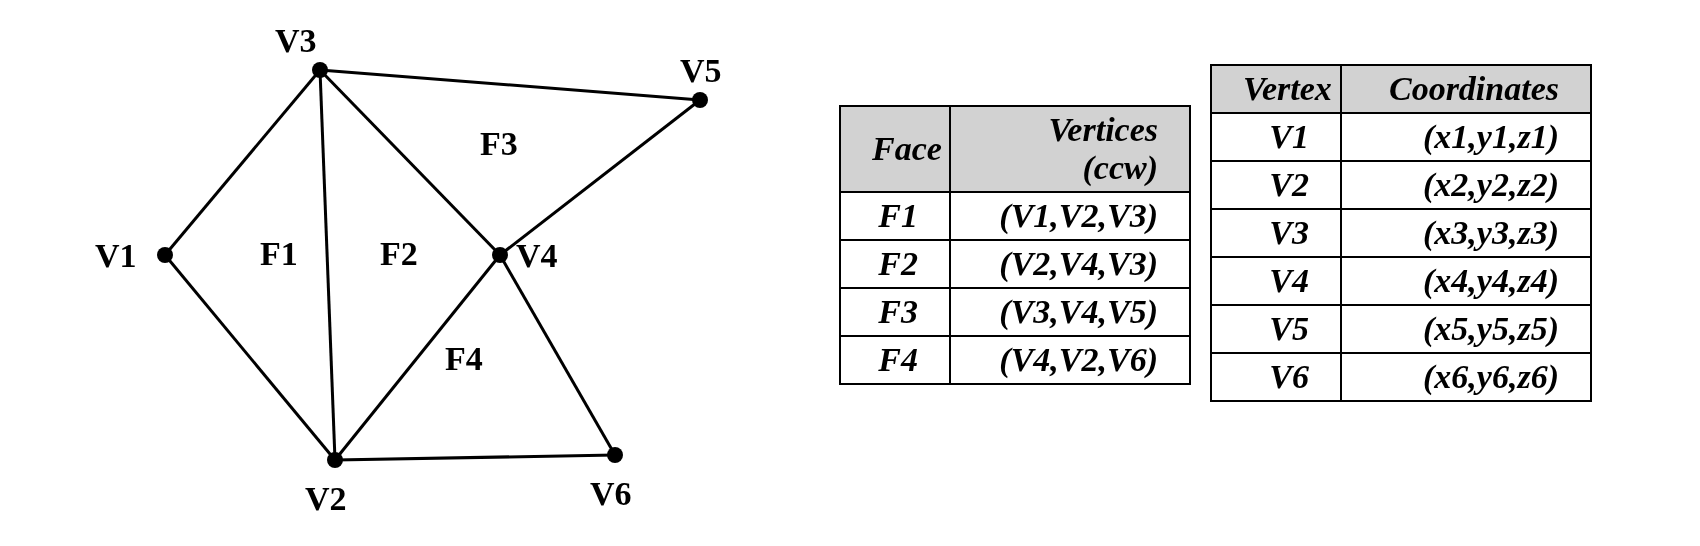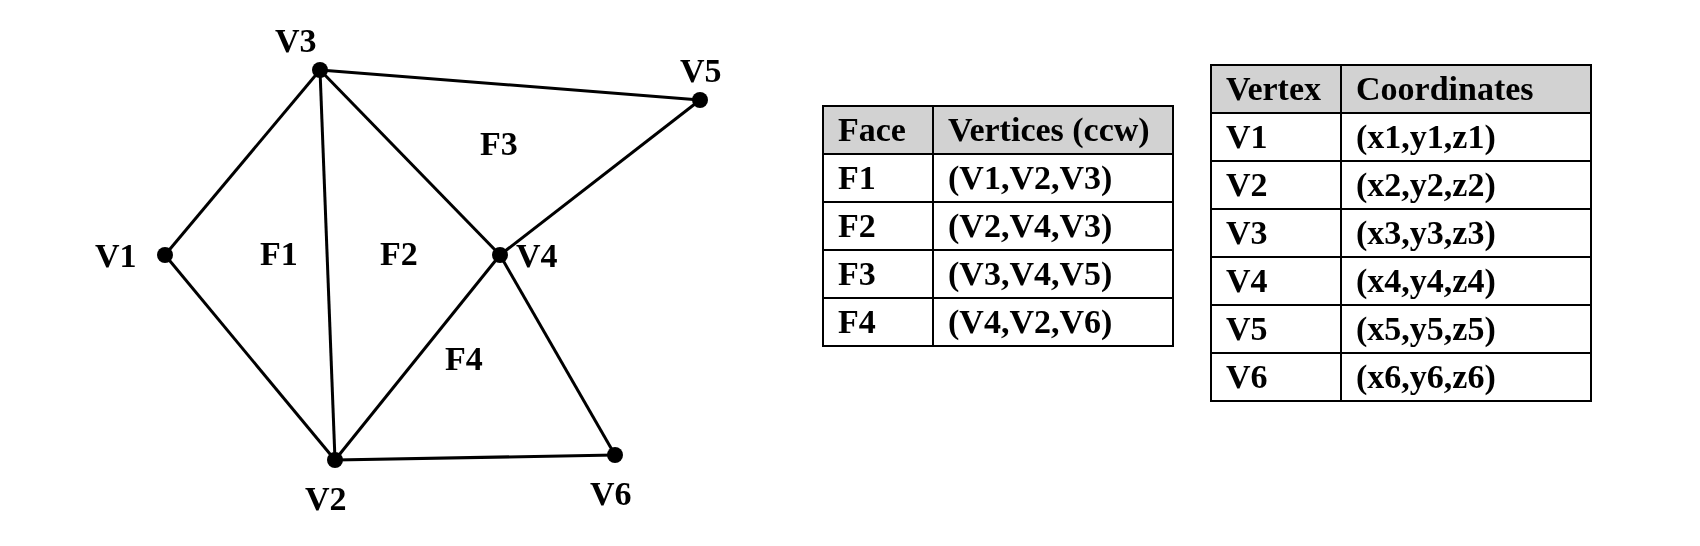--- a/index.html
+++ b/index.html
@@ -24,30 +24,31 @@
     height: 520px;
   }
   table.data {
     border-collapse: collapse;
     table-layout: fixed;
     font-size: 34px;
     font-weight: bold;
   }
   table.data th, table.data td {
     border: 2px solid #000;
-    padding: 4px 14px;
-    text-align: left;
+    padding: 4px 31px;
+    text-align: right;
     background: #fff;
+    font-style: italic;
   }
   table.data th {
     background: #d2d2d2;
   }
   .face-table {
     position: absolute;
-    left: 822px;
+    left: 839px;
     top: 105px;
     width: 350px;
   }
   .face-table col.c1 { width: 110px; }
   .face-table col.c2 { width: 240px; }
   .vertex-table {
     position: absolute;
     left: 1210px;
     top: 64px;
     width: 380px;

